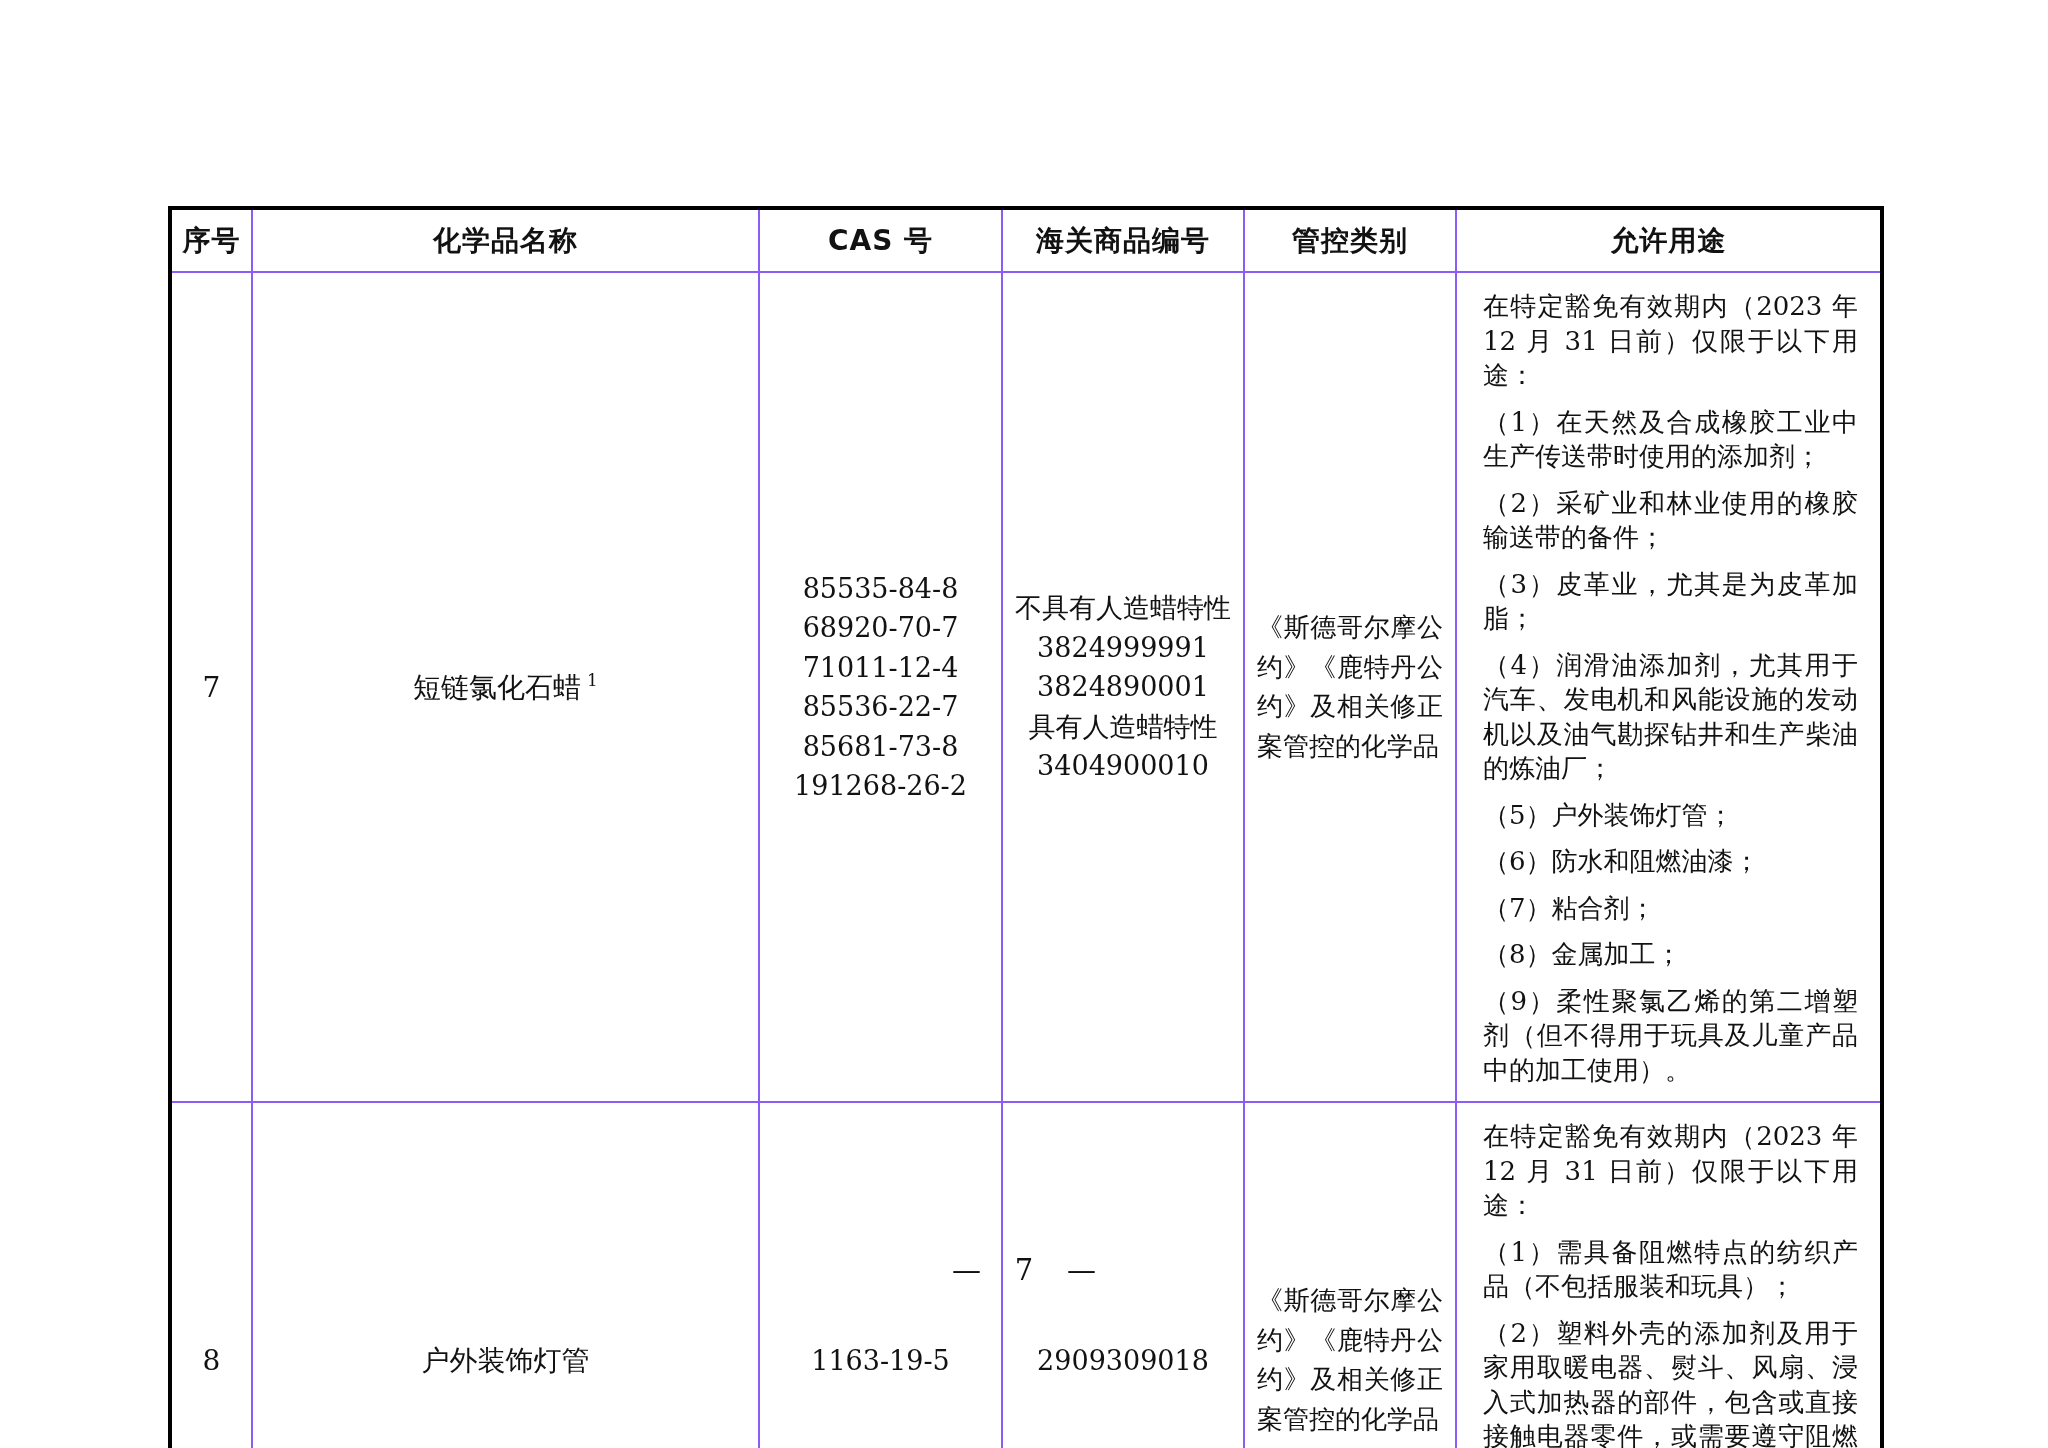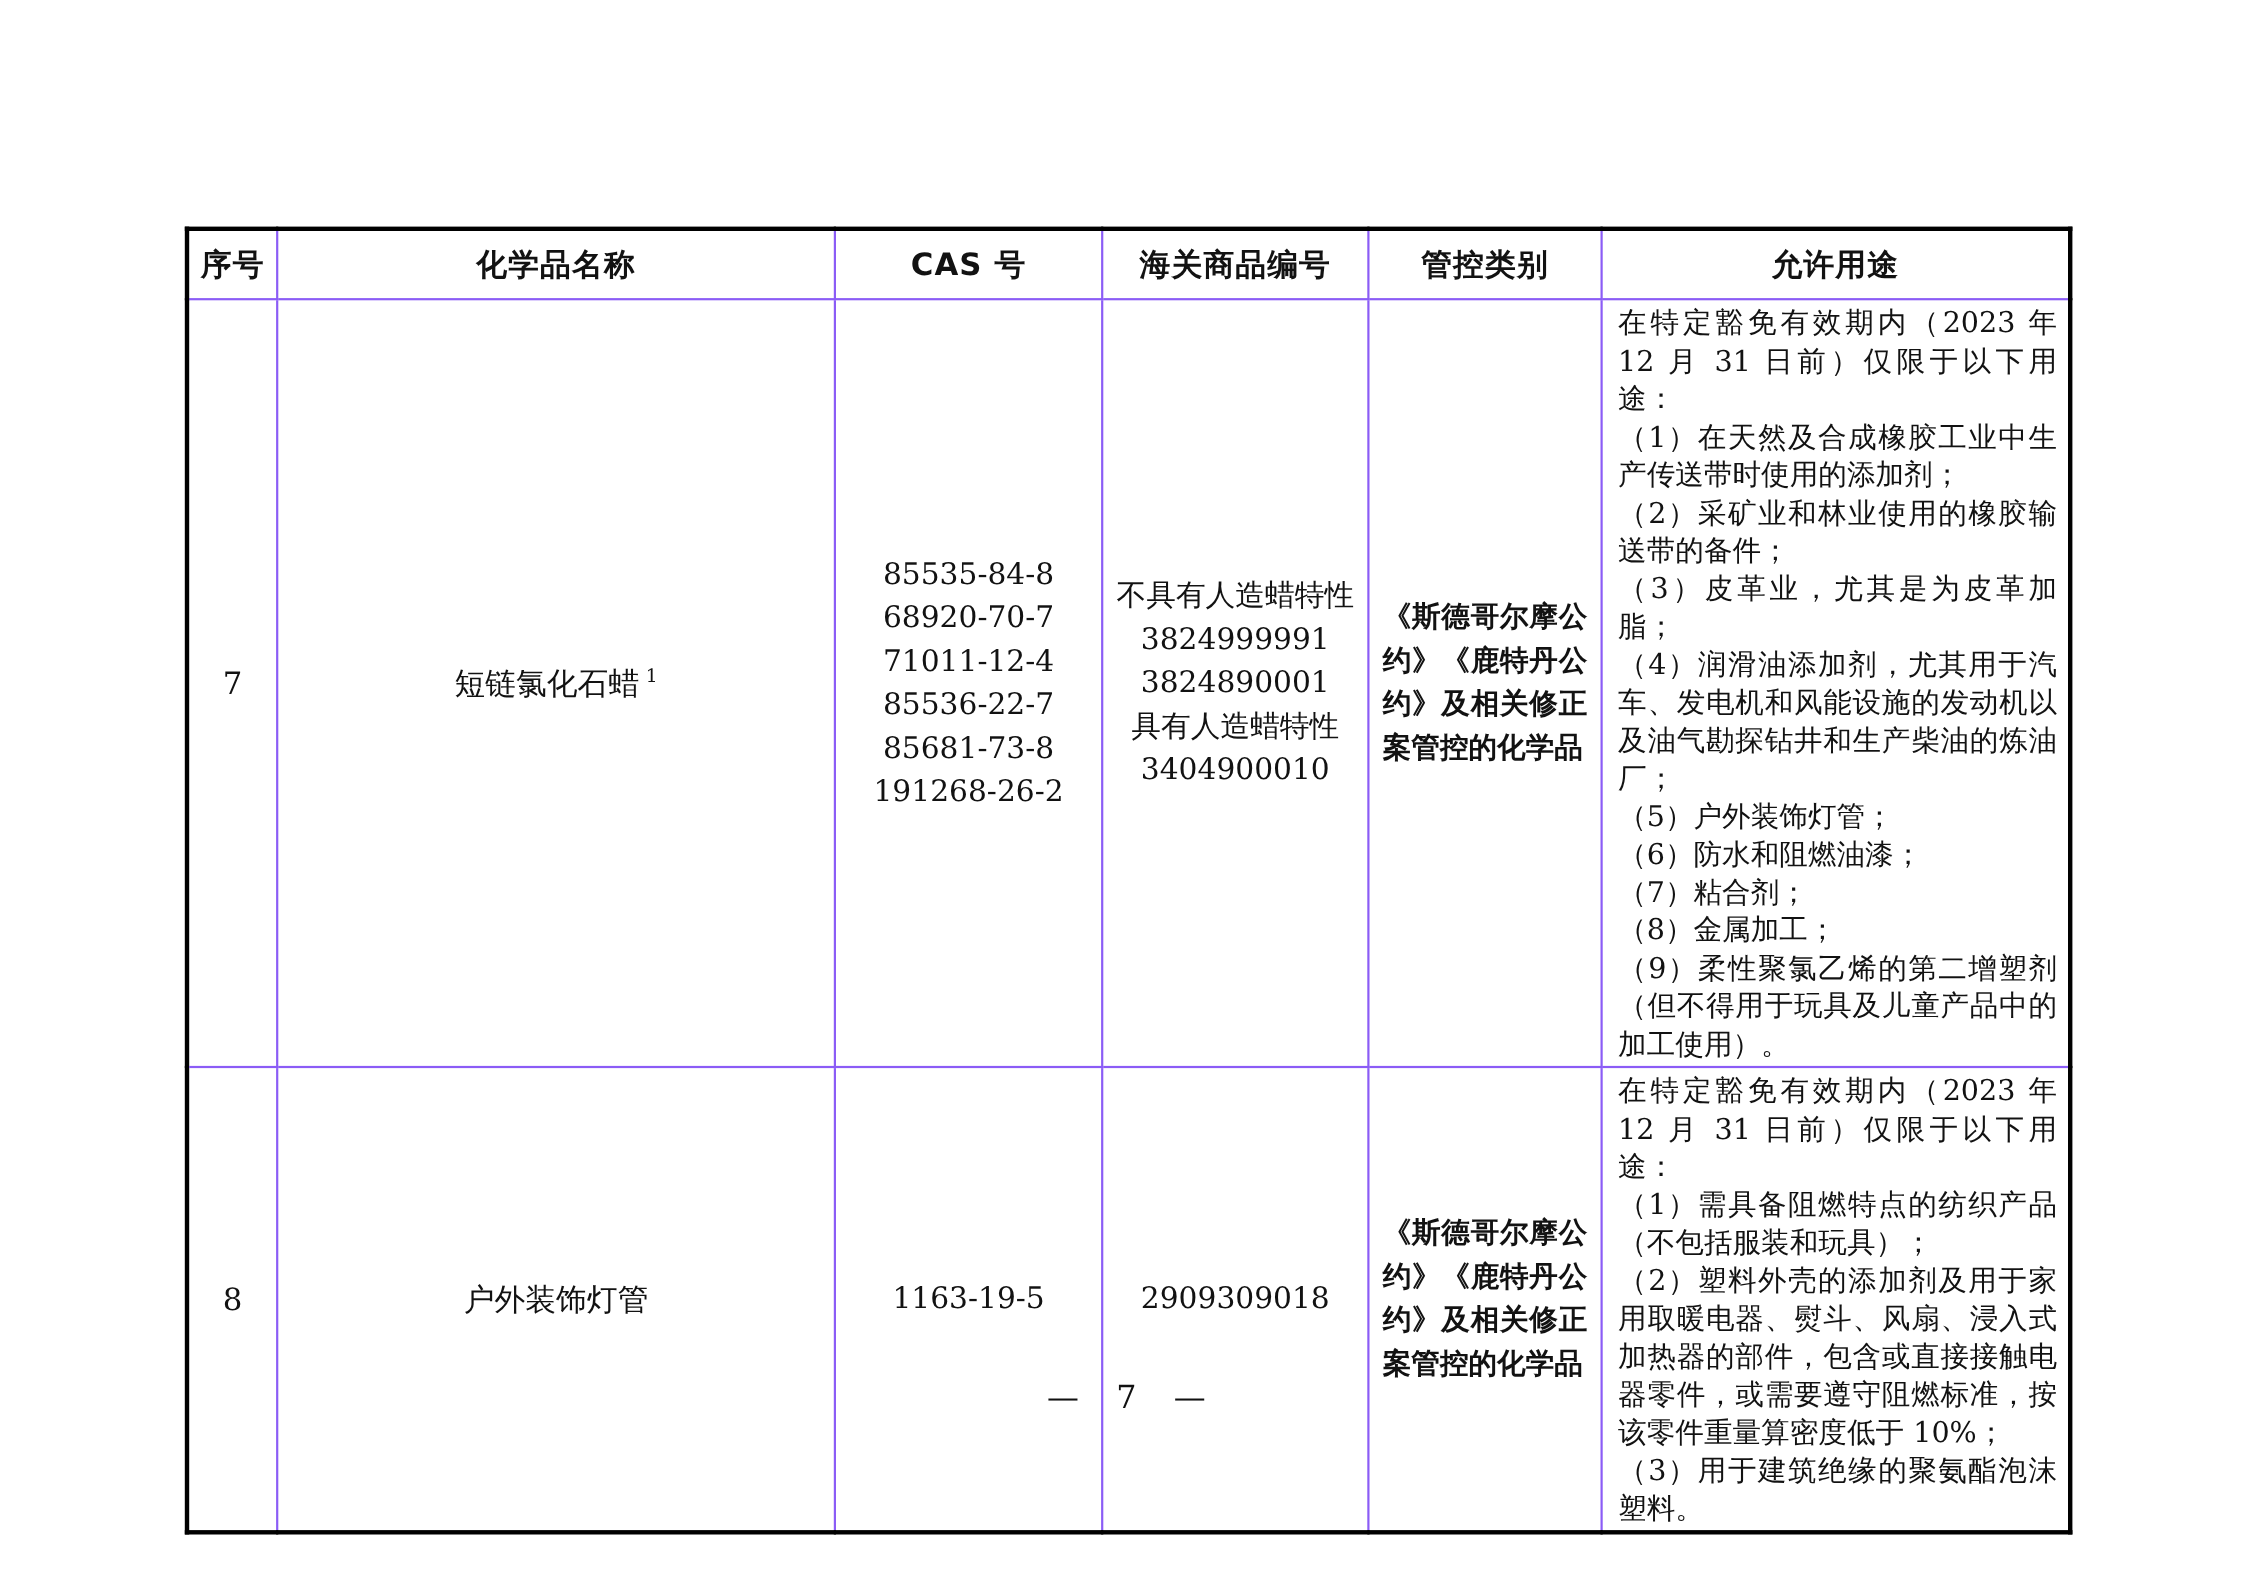--- a/index.html
+++ b/index.html
@@ -48,36 +48,35 @@
   }
   td.cell-lines {
     text-align: center;
     font-size: 27px;
     line-height: 39.5px;
   }
   .line-block { display: block; }
   td.cell-control {
     font-size: 26px;
     line-height: 39.5px;
-    font-weight: bold;
   }
   .control-inner {
     width: 186px;
     margin: 0 auto;
     text-align: justify;
     text-align-last: left;
   }
   td.cell-uses {
     font-size: 26px;
     line-height: 34.5px;
     padding: 4px 10px 2px 14px;
     text-align: justify;
   }
   td.cell-uses p {
-    margin: 0;
+    margin: 12px;
   }
   sup.name-sup {
     font-size: 17px;
     vertical-align: super;
     line-height: 0;
     margin-left: 6px;
   }
   .page-footer {
     position: absolute;
     top: 1252px;

